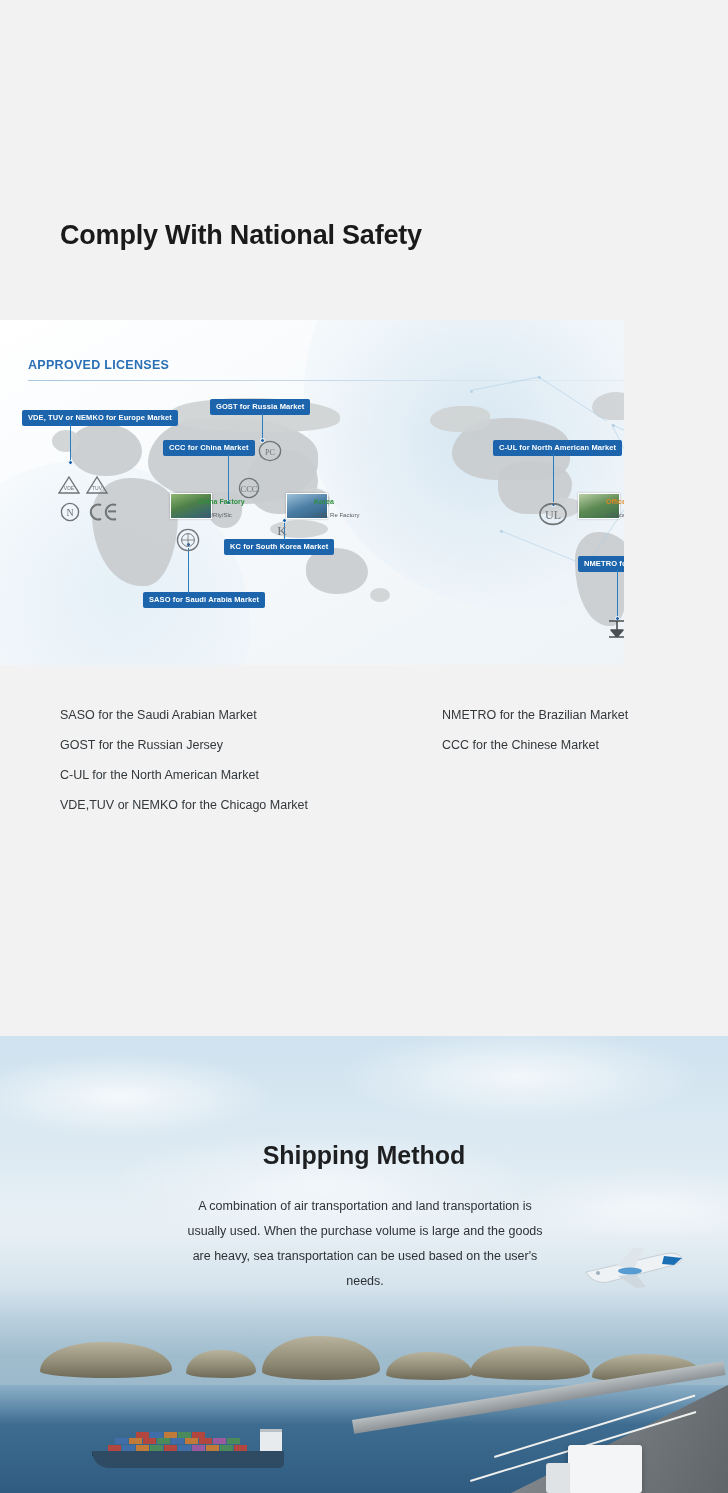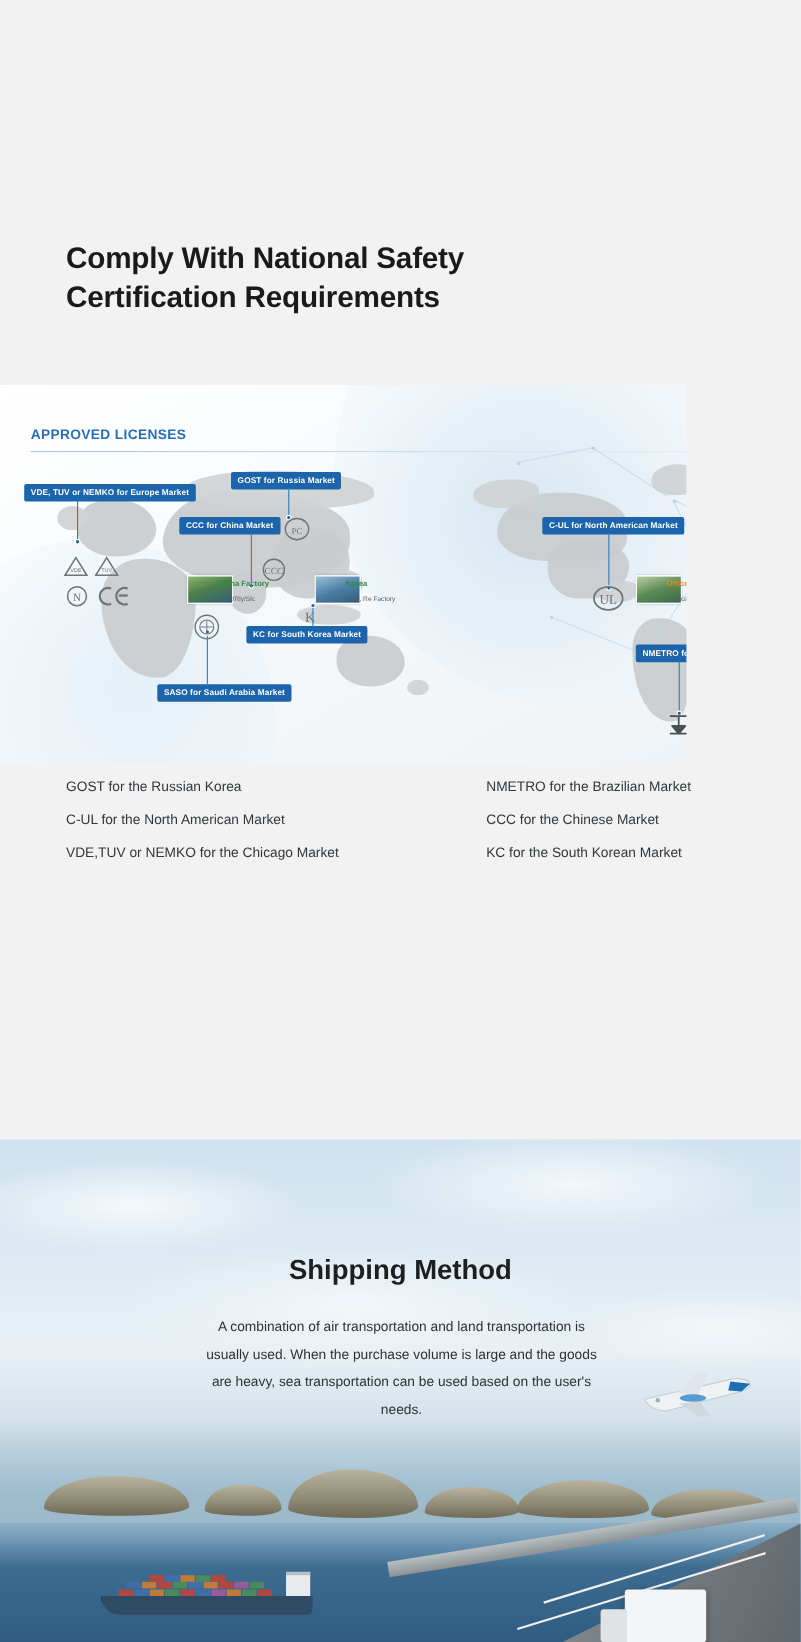--- a/index.html
+++ b/index.html
@@ -28,21 +28,21 @@
     font-size: 27px;
     font-weight: bold;
     line-height: 1.3;
     color: #1a1a1a;
     letter-spacing: -0.2px;
   }
 
   
   .map-panel {
     position: absolute;
-    top: 350px;
+    top: 320px;
     left: 0;
     width: 624px;
     height: 345px;
     background: linear-gradient(150deg, #ffffff 0%, #f7fafc 40%, #eef3f7 100%);
     overflow: hidden;
   }
   .map-glow {
     position: absolute;
     top: -140px; right: -110px;
     width: 430px; height: 430px;
@@ -297,21 +297,20 @@
 </head>
 <body>
 
 <div class="page">
 
   <section class="cert-section">
     <div class="top-pad"></div>
 
     <h1 class="cert-heading">
       <span>Comply With National Safety</span><br>
-      <span>Certification Requirements</span>
     </h1>
 
     <div class="map-panel">
       <div class="map-glow"></div>
       <div class="map-glow2"></div>
 
       <div class="approved-title">APPROVED LICENSES</div>
       <div class="approved-rule"></div>
 
       <div class="world">
@@ -464,28 +463,28 @@
       <div class="photo-cap" style="left:314px; top:178px;">Korea</div>
       <div class="photo-sub" style="left:314px; top:192px;">• HQ, Re Factory</div>
 
       <div class="factory-photo usa" style="left:578px; top:173px;"></div>
       <div class="photo-cap orange" style="left:606px; top:178px;">Office, Agent</div>
       <div class="photo-sub" style="left:606px; top:192px;">• Chicago, New Jersey</div>
     </div>
 
     <div class="market-list">
       <div class="market-col left">
-        <div class="market-item">GOST for the Russian Korea</div>
+        <div class="market-item">SASO for the Saudi Arabian Market</div>
+        <div class="market-item">GOST for the Russian Jersey</div>
         <div class="market-item">C-UL for the North American Market</div>
         <div class="market-item">VDE,TUV or NEMKO for the Chicago Market</div>
       </div>
       <div class="market-col right">
         <div class="market-item">NMETRO for the Brazilian Market</div>
         <div class="market-item">CCC for the Chinese Market</div>
-        <div class="market-item">KC for the South Korean Market</div>
       </div>
     </div>
   </section>
 
   <section class="ship-section">
     <div class="sky-clouds"></div>
 
     <div class="island" style="left:40px; top:306px; width:132px; height:36px;"></div>
     <div class="island" style="left:186px; top:314px; width:70px; height:28px;"></div>
     <div class="island" style="left:262px; top:300px; width:118px; height:44px;"></div>

